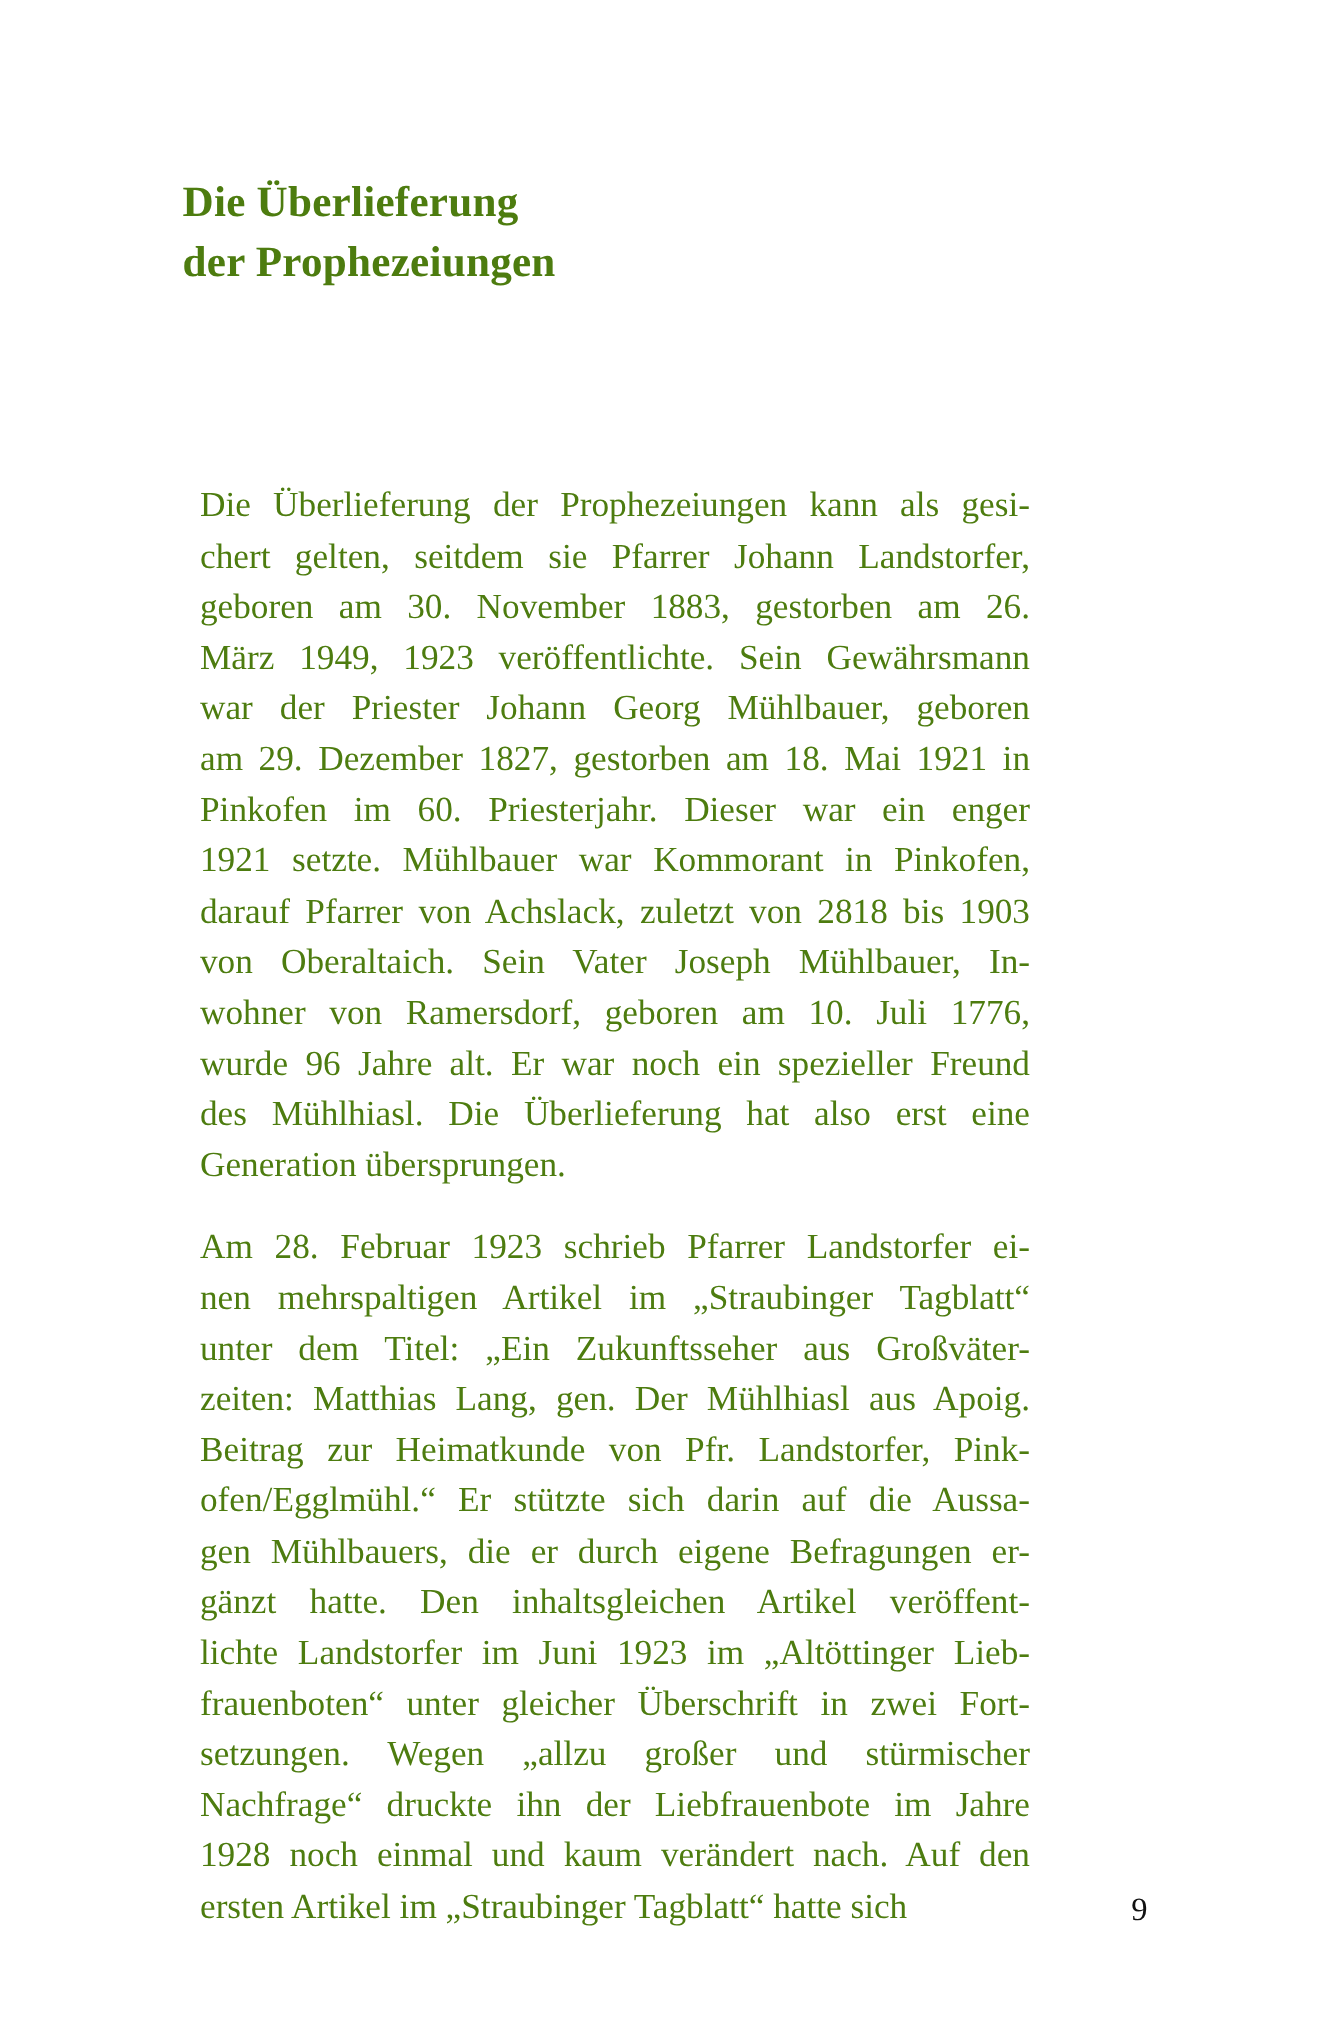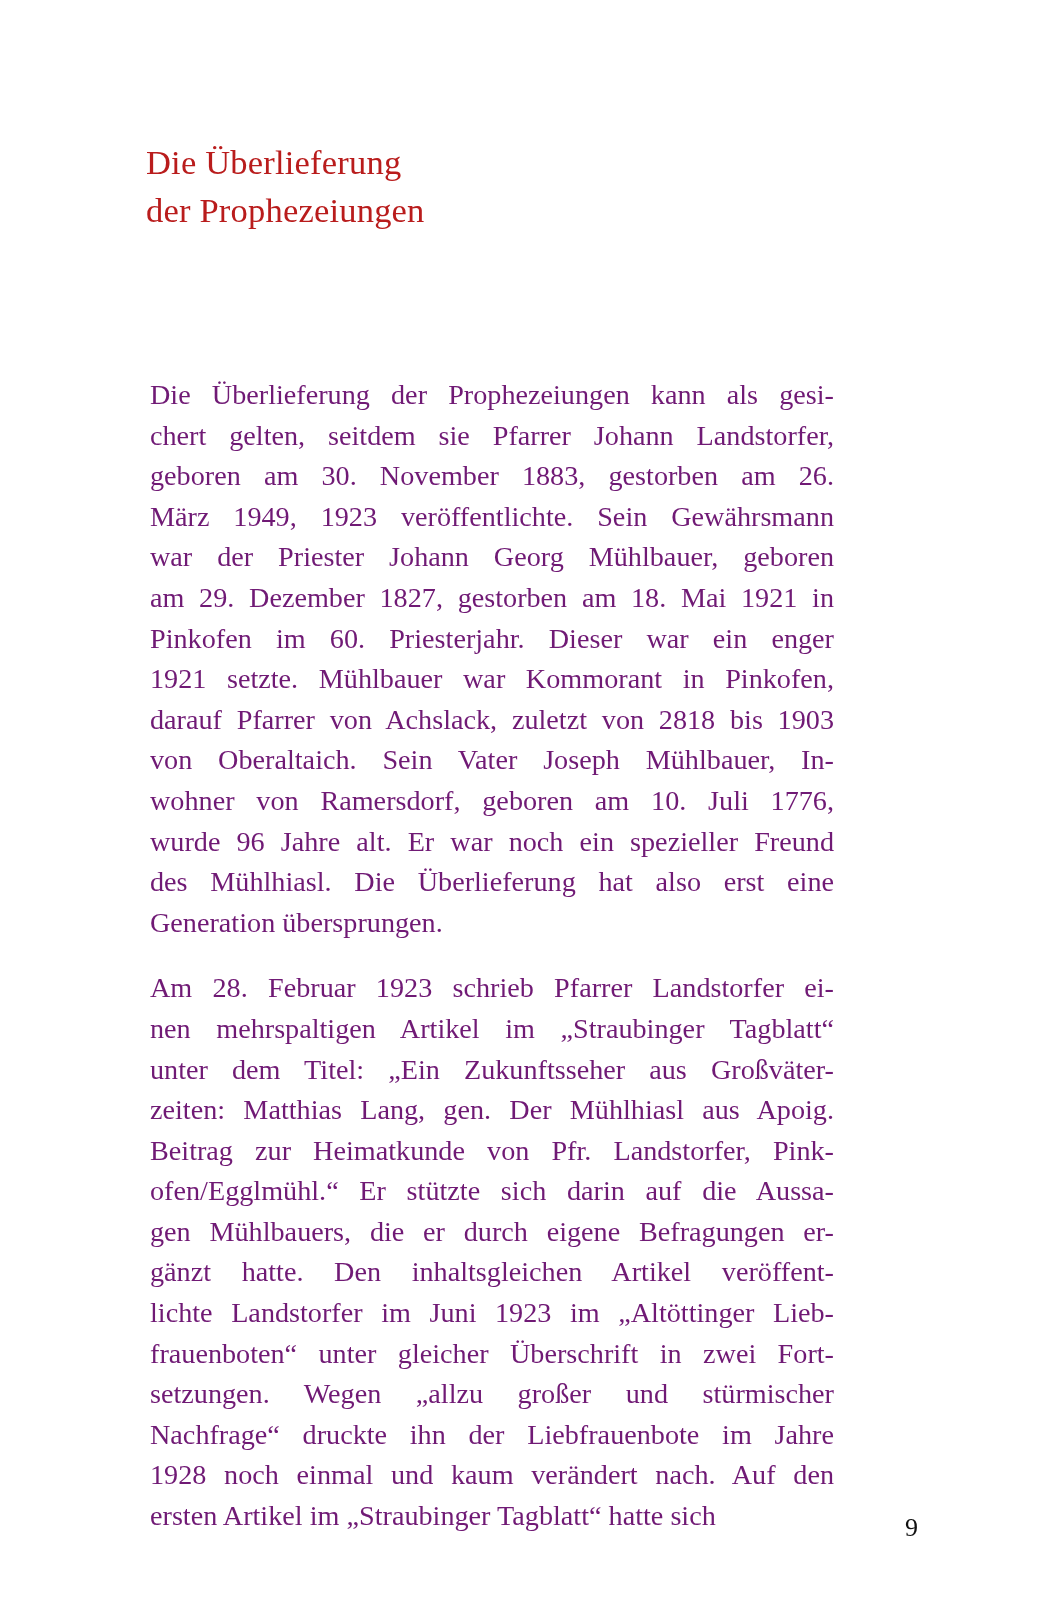--- a/index.html
+++ b/index.html
@@ -20,45 +20,45 @@
   }
 
   
   .chapter-title {
     position: absolute;
     left: 146px;
     top: 138px;
     width: 690px;
     margin: 0;
     font-family: "Liberation Serif", "DejaVu Serif", serif;
-    font-weight: normal;
+    font-weight: bold;
     font-size: 34.5px;
     line-height: 48px;
-    color: #b91c1c;
+    color: #4d7c0f;
     letter-spacing: 0.2px;
   }
   .chapter-title .line {
     display: block;
     white-space: pre;
   }
 
   
   .body-block {
     position: absolute;
     left: 146px;
     top: 371px;
     width: 692px;
   }
 
   p.para {
-    margin: 4px;
+    margin: 14px;
     font-family: "Liberation Serif", "DejaVu Serif", serif;
     font-size: 28.2px;
     line-height: 40.6px;
-    color: #701a75;
+    color: #4d7c0f;
     text-align: justify;
     text-align-last: left;
     hyphens: manual;
     -webkit-hyphens: manual;
   }
 
   p.para + p.para {
     margin-top: 25px;
   }
 

